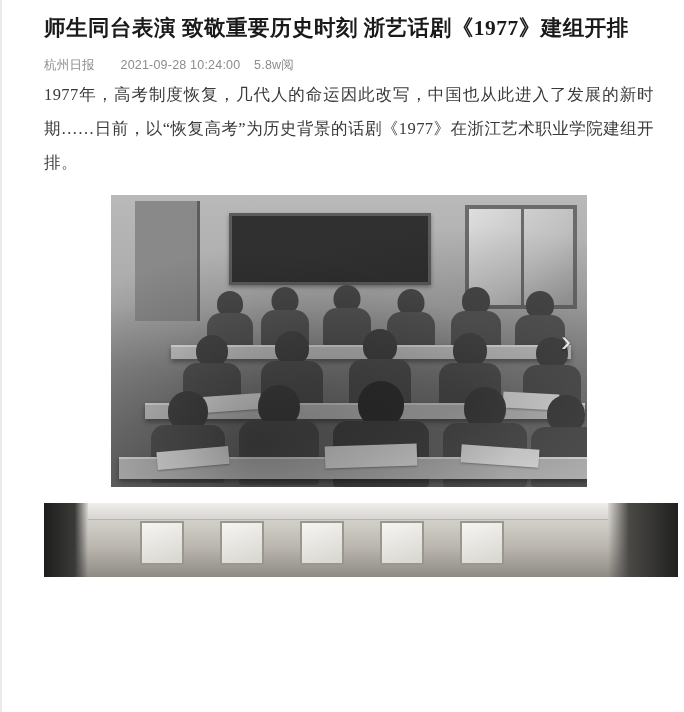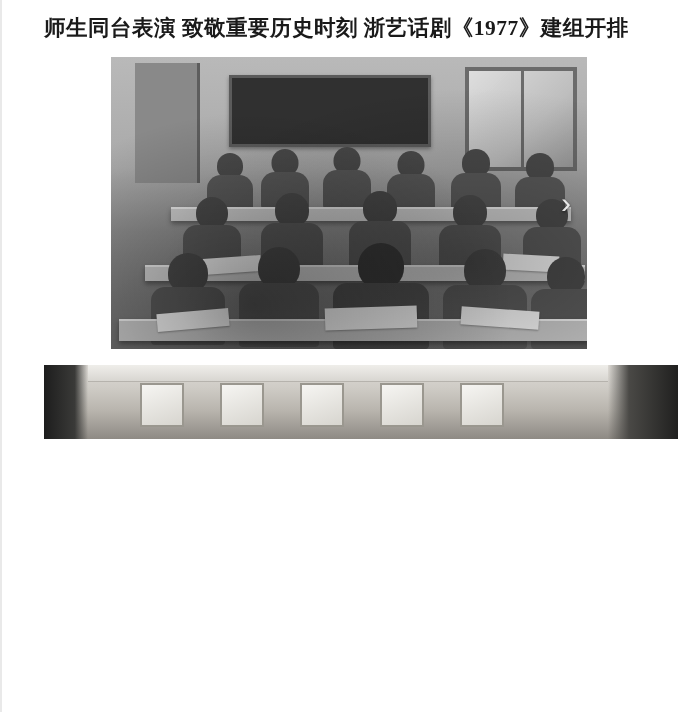--- a/index.html
+++ b/index.html
@@ -194,22 +194,28 @@
 </head>
 <body>
 
 <div class="page">
   <div class="left-rule"></div>
 
   <div class="content">
 
     <h1 class="headline">师生同台表演 致敬重要历史时刻 浙艺话剧《1977》建组开排</h1>
 
-
-
+    <div class="meta">
+      <span class="src">杭州日报</span>
+      <span class="time">2021-09-28 10:24:00</span>
+      <span class="reads">5.8w阅</span>
+    </div>
+
+
+    <p class="para">1977年，高考制度恢复，几代人的命运因此改写，中国也从此进入了发展的新时期……日前，以“恢复高考”为历史背景的话剧《1977》在浙江艺术职业学院建组开排。</p>
 
     <div class="figure">
       <div class="photo1">
         <div class="p1-wall"></div>
         <div class="p1-doorframe"></div>
         <div class="p1-board"></div>
         <div class="p1-window"></div>
 
         <div class="person" style="left:96px; top:96px; width:46px; height:58px;">
           <div class="head" style="top:0; width:26px; height:26px;"></div>

